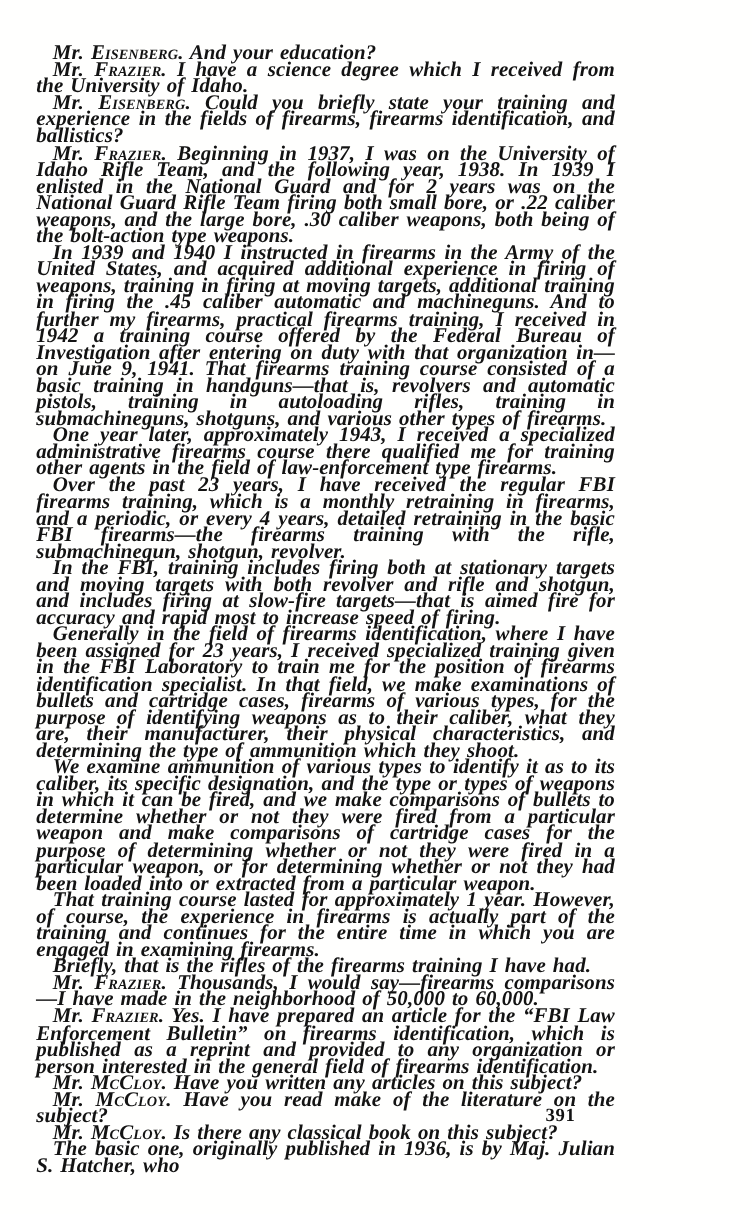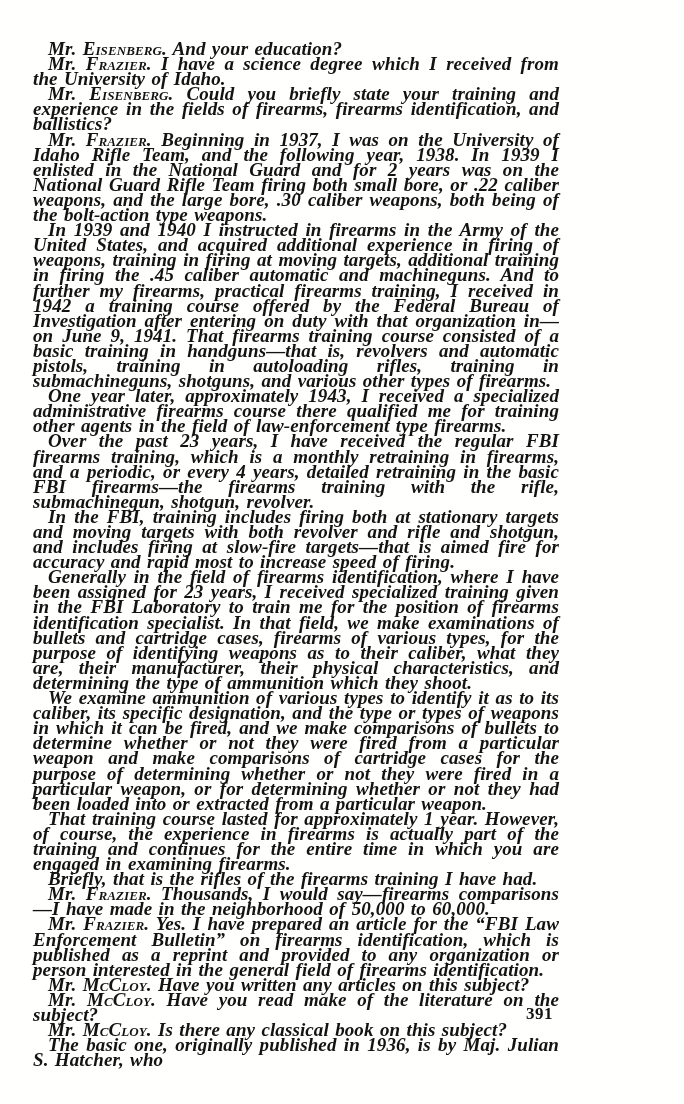--- a/index.html
+++ b/index.html
@@ -29,21 +29,21 @@
     word-spacing: 1.5px;
     letter-spacing: 0.1px;
     font-style: italic;
   }
   .sc { font-variant: small-caps; }
   .page-number {
     position: absolute;
     top: 1004px;
     left: 496px;
     width: 57px;
-    text-align: right;
+    text-align: left;
     font-size: 17px;
     font-weight: bold;
     letter-spacing: 0.5px;
   }
 </style>
 </head>
 <body>
 
 <div class="page">
   <div class="text-block">

